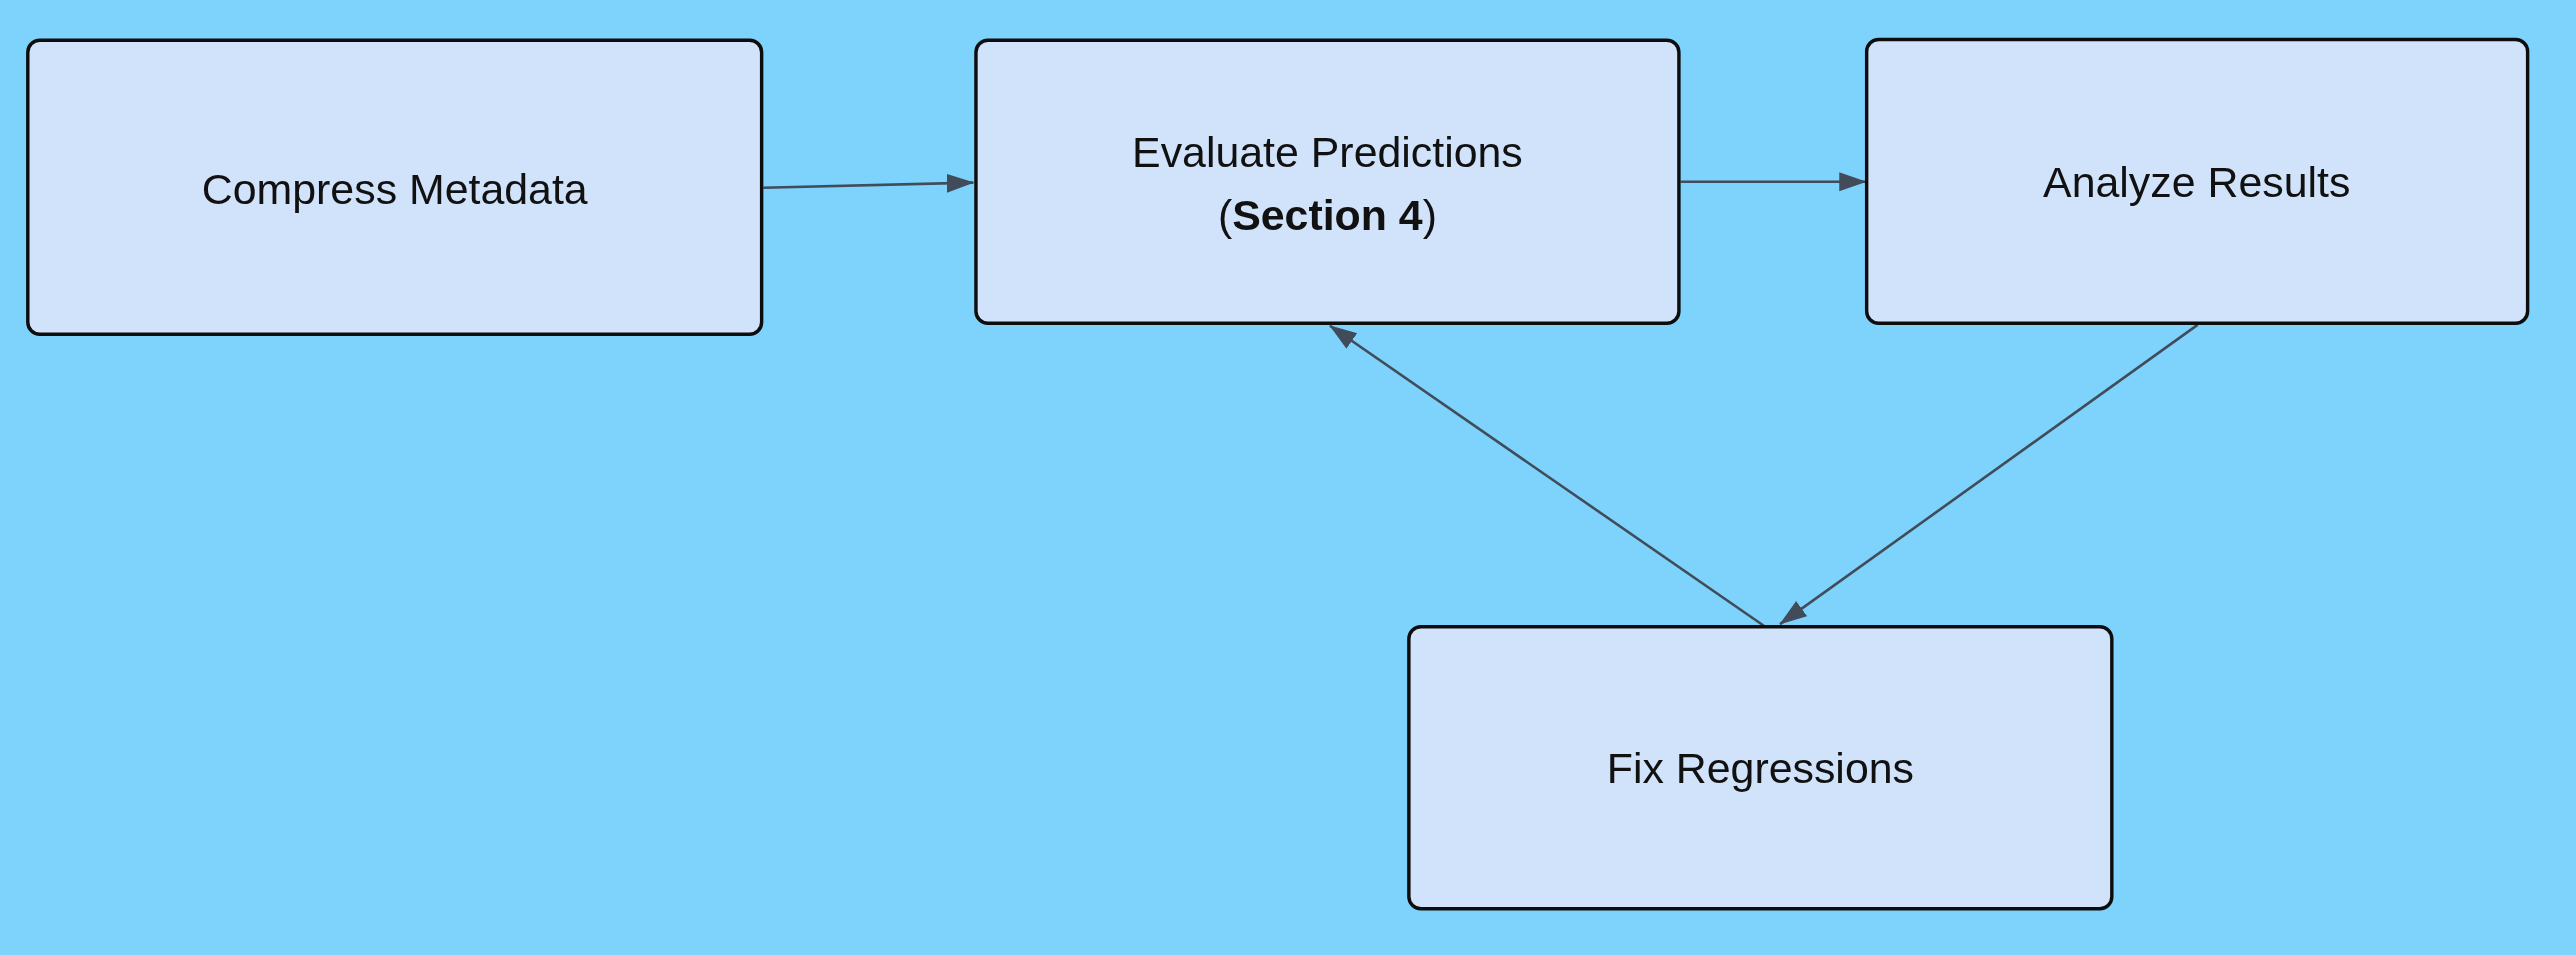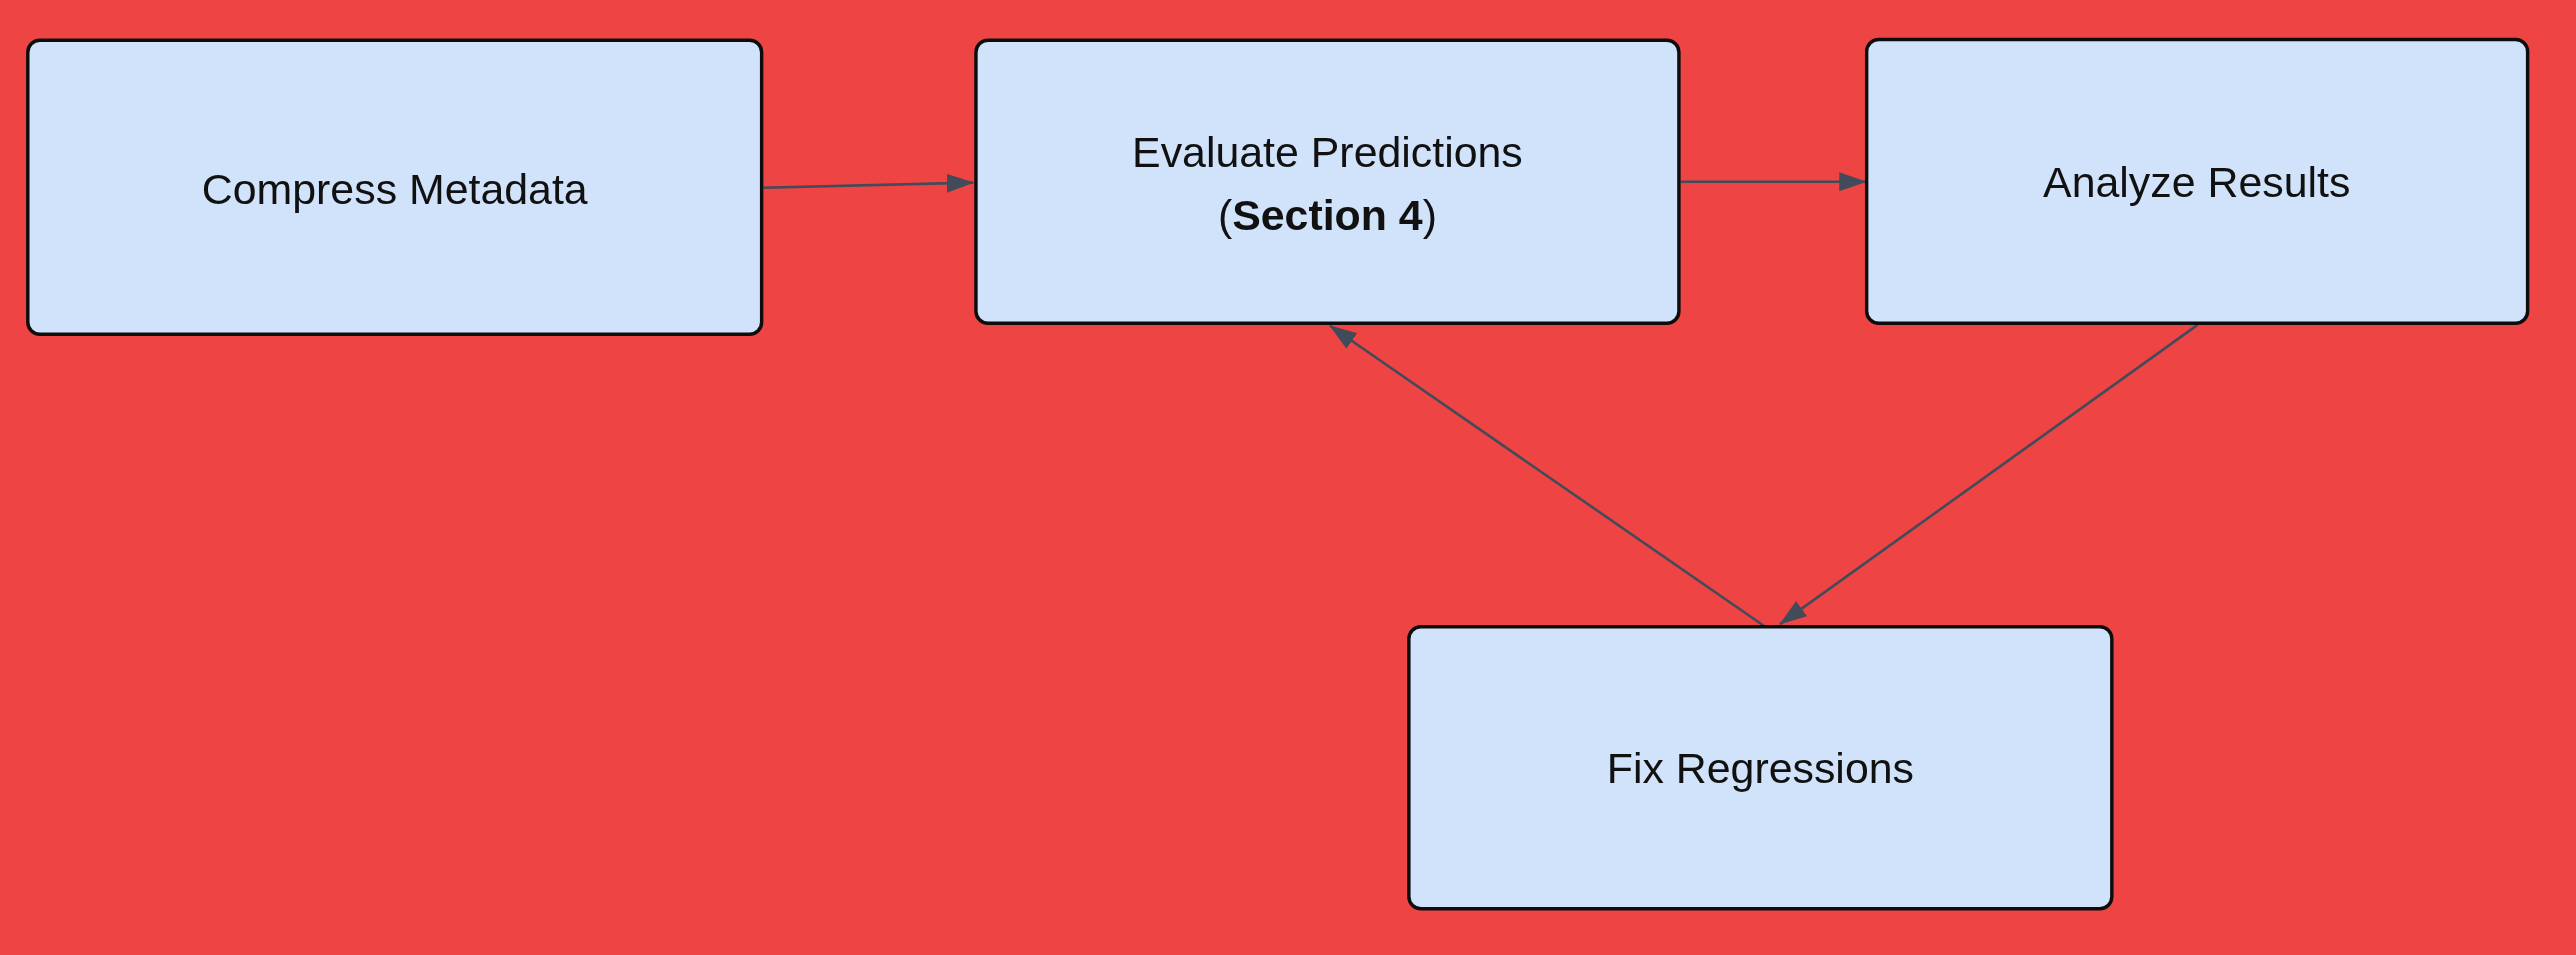--- a/index.html
+++ b/index.html
@@ -3,21 +3,21 @@
 <meta charset="utf-8">
 <style>
   html, body {
     margin: 0;
     padding: 0;
     background: #ffffff;
   }
   .canvas {
     width: 2576px;
     height: 955px;
-    background: #ef4444;
+    background: #7dd3fc;
     position: relative;
   }
   svg { display: block; width: 100%; height: 100%; }
 
   .node-box {
     stroke-width: 4px;
   }
   .edge {
     stroke-width: 3px;
     fill: none;

